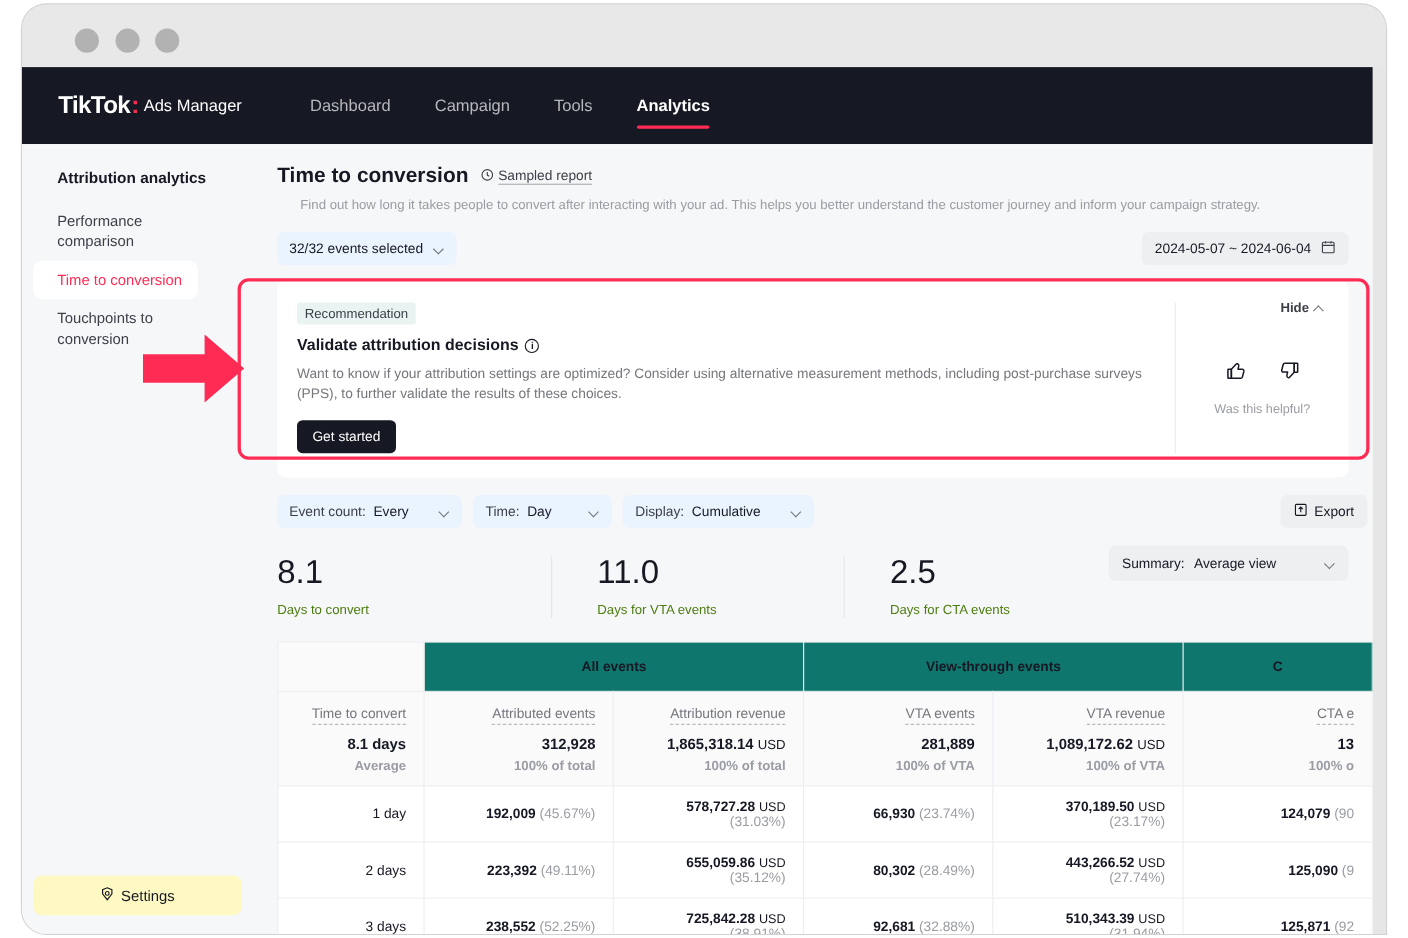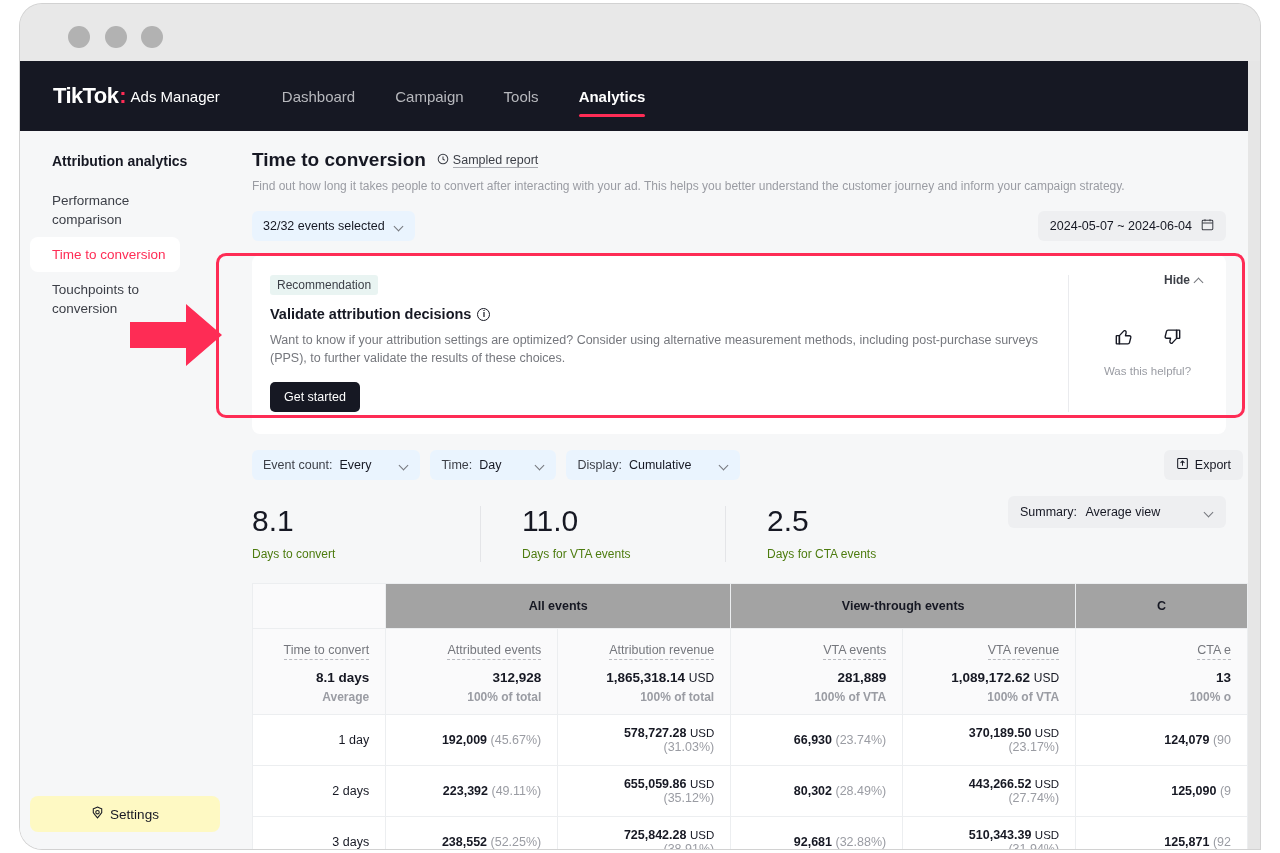--- a/index.html
+++ b/index.html
@@ -85,21 +85,21 @@
     overflow: hidden;
   }
   .page-head { padding: 18px 22px 0 22px; }
   .page-title-row { display: flex; align-items: center; gap: 11px; }
   .page-title { font-size: 19px; font-weight: bold; color: #161823; }
   .sampled {
     display: flex; align-items: center; gap: 4px; font-size: 12.5px;
     color: #3c3f47; cursor: pointer;
   }
   .sampled .txt { border-bottom: 1px solid #a9abb1; }
-  .page-sub { font-size: 12px; color: #9a9ca3; margin-top: 8px; }
+  .page-sub { font-size: 12px; color: #9a9ca3; margin-top: 8px; margin-left: 21px; }
 
   
   .filters { display: flex; align-items: center; padding: 18px 22px 0 22px; }
   .pill {
     background: #eaf4fe; border-radius: 6px; height: 30px; padding: 0 11px;
     display: inline-flex; align-items: center; gap: 7px;
     font-size: 12.5px; color: #161823; cursor: pointer; white-space: nowrap;
   }
   .pill .lbl { color: #3c3f47; }
   .pill .val { color: #161823; }
@@ -168,40 +168,41 @@
   }
   .arrow { position: absolute; left: 130px; top: 304px; z-index: 41; }
 
   
   .ctrls { display: flex; align-items: flex-end; padding: 16px 5px 0 22px; }
 
   
   .metrics {
     display: flex; align-items: flex-start; padding: 24px 22px 0 22px;
     position: relative;
+    gap: 21px;
   }
   .metric { position: relative; }
   .metric .big { font-size: 30px; color: #161823; line-height: 34px; font-weight: 400; }
   .metric .cap { font-size: 12px; color: #4d7c0f; margin-top: 9px; }
   .metric.sep::before {
     content: ""; position: absolute; left: -42px; top: 2px; width: 1px;
     height: 56px; background: #e4e5e8;
   }
   .m1 { width: 270px; } .m2 { width: 245px; } .m3 { width: 245px; }
   .summary-sel { position: absolute; right: 22px; top: 16px; }
 
   
   .tablewrap { margin: 22px 0 0 22px; overflow: hidden; }
   table { border-collapse: collapse; table-layout: fixed; }
   th, td {
     border: 1px solid #eceef0; padding: 0; text-align: right;
     vertical-align: middle; background: #fff;
   }
   .grouphead th {
-    background: #a3a3a3; height: 45px; text-align: center;
+    background: #0f766e; height: 45px; text-align: center;
     font-size: 12.5px; font-weight: bold; color: #161823;
   }
   .grouphead th.blank { background: #fafafb; }
   .sumrow th {
     background: #fafafb; height: 86px; padding: 0 16px;
   }
   .colname {
     font-size: 12.5px; color: #75777d; font-weight: 400;
     border-bottom: 1px dashed #b8babf; display: inline-block;
     padding-bottom: 2px; cursor: pointer;

